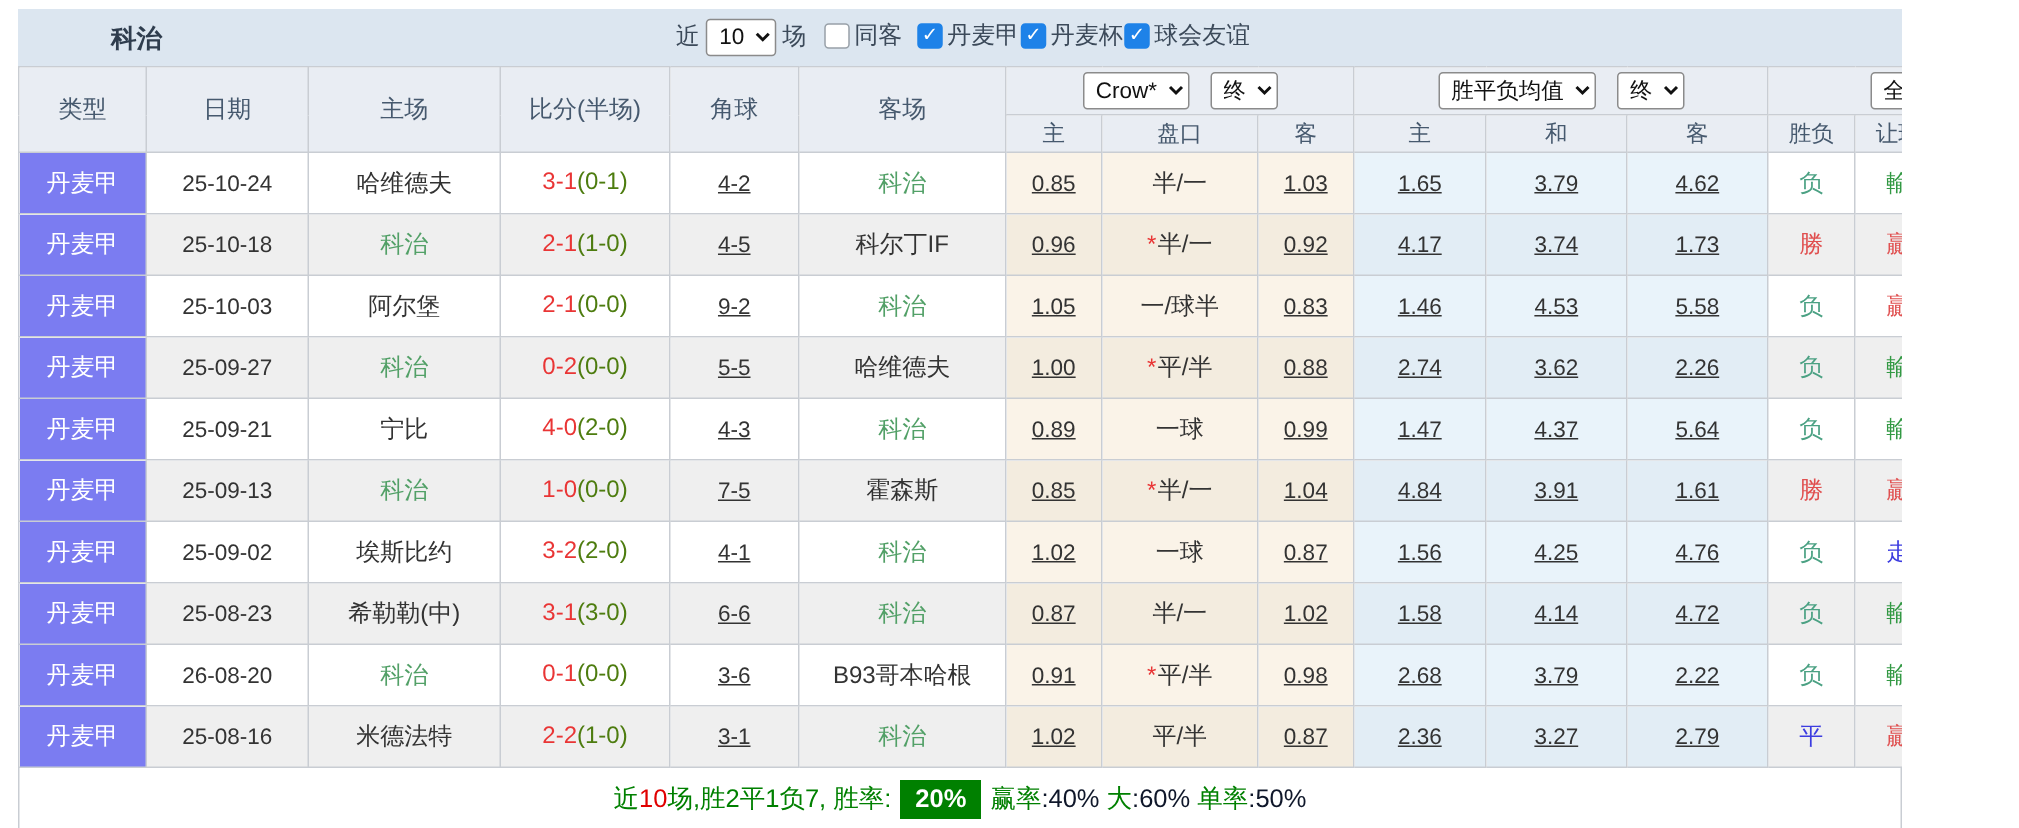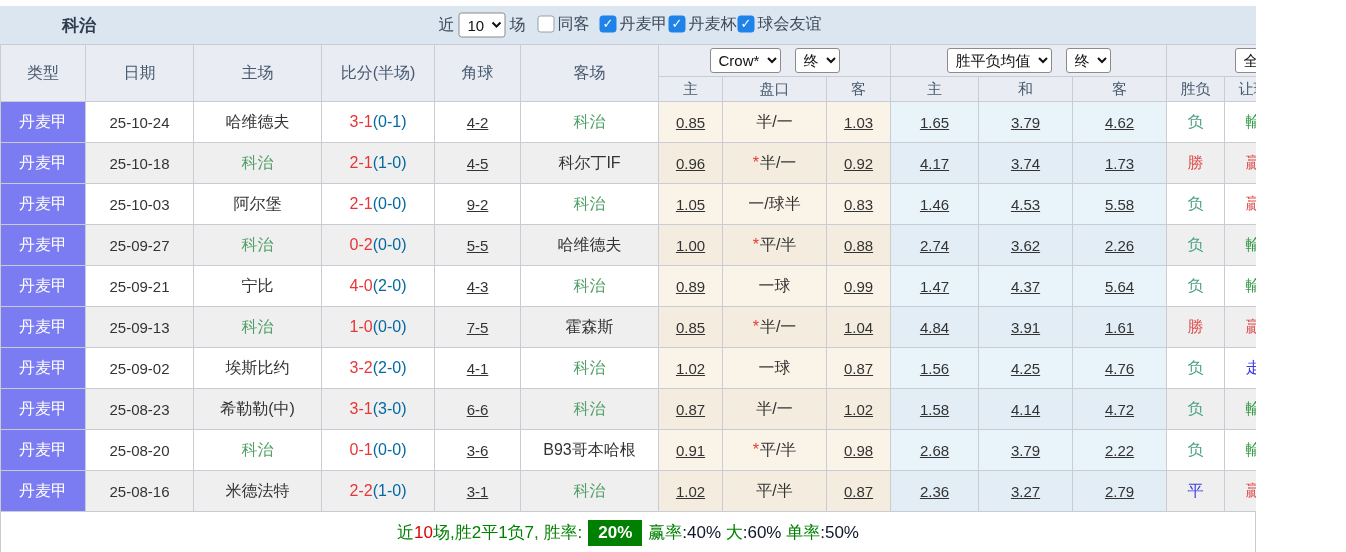--- a/index.html
+++ b/index.html
@@ -1,17 +1,17 @@
 <!DOCTYPE html>
 <html><head>
 <meta charset="utf-8">
 <style>
   html,body{margin:0;padding:0;background:#fff;}
   body{font-family:"Liberation Sans","DejaVu Sans",sans-serif;}
-  .wrap{width:1256px;height:552px;overflow:hidden;background:#fff;}
+  .wrap{width:1256px;height:552px;overflow:hidden;background:#fff;margin-left:12px;}
   .top-strip{height:6px;background:#fff;}
   
   .titlebar{height:38px;background:#dce6f0;position:relative;display:flex;align-items:center;}
   .title{margin-left:62px;font-weight:bold;font-size:17px;color:#2f3d4e;}
   .controls{position:absolute;left:50%;top:50%;transform:translate(-50%,-50%);display:flex;align-items:center;font-size:16px;color:#3c4a5a;white-space:nowrap;}
   .controls .lbl{margin:0 4px;}
   select{background:#fff;border:1px solid #8b8b8b;border-radius:3px;font-size:15px;padding:2px 4px;color:#111;font-family:inherit;}
   .ck-item{display:inline-flex;align-items:center;gap:3px;}
   .ck-item.first{margin-left:8px;text-align:right;}
   .ck-item.league{margin-left:10px;}
@@ -33,21 +33,21 @@
   tbody td.date{font-size:15px;}
   td.league{background:#7b7cf1;color:#fff;}
   tbody tr:nth-child(even) td{background:#efefef;}
   tbody tr:nth-child(even) td.league{background:#7b7cf1;}
   td.cream{background:#faf3e8;}
   tbody tr:nth-child(even) td.cream{background:#f3ecdf;}
   td.lblue{background:#e9f3fa;}
   tbody tr:nth-child(even) td.lblue{background:#e2edf5;}
   .team-green{color:#52a067;}
   .ft{color:#e93535;}
-  .ht{color:#0369a1;}
+  .ht{color:#4d7c0f;}
   .star{color:#e93535;margin-right:1px;}
   .c-teal{color:#4ba183;}
   .c-green{color:#339944;}
   .c-red{color:#e05050;}
   .c-blue{color:#3c3ce0;}
   
   .footer{height:42px;border-left:1px solid #c9cdd3;border-right:1px solid #c9cdd3;border-bottom:1px solid #c9cdd3;box-sizing:border-box;display:flex;align-items:center;justify-content:center;font-size:17px;background:#fff;}
   .f-green{color:#008000;}
   .f-red{color:#e00000;}
   .f-blue{color:#0f172a;}
@@ -282,21 +282,21 @@
             <td class="cream num">1.02</td>
             <td class="lblue num">1.58</td>
             <td class="lblue num">4.14</td>
             <td class="lblue num">4.72</td>
             <td><span class="c-teal">负</span></td>
             <td><span class="c-green">輸</span></td>
             <td><span class="c-red">大</span></td>
           </tr>
           <tr>
             <td class="league">丹麦甲</td>
-            <td class="date">25-08-20</td>
+            <td class="date">26-08-20</td>
             <td><span class="team-green">科治</span></td>
             <td><span><span class="ft">0-1</span><span class="ht">(0-0)</span></span></td>
             <td class="num">3-6</td>
             <td><span>B93哥本哈根</span></td>
             <td class="cream num">0.91</td>
             <td class="cream"><span><span class="star">*</span><span>平/半</span></span></td>
             <td class="cream num">0.98</td>
             <td class="lblue num">2.68</td>
             <td class="lblue num">3.79</td>
             <td class="lblue num">2.22</td>

